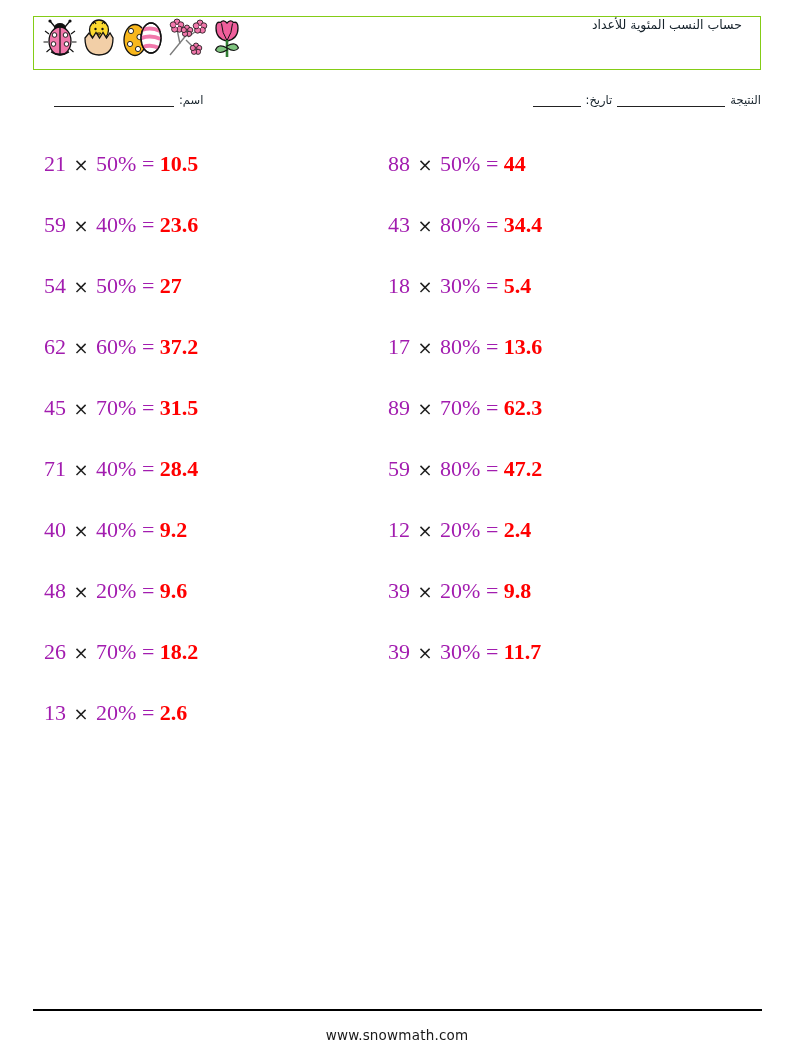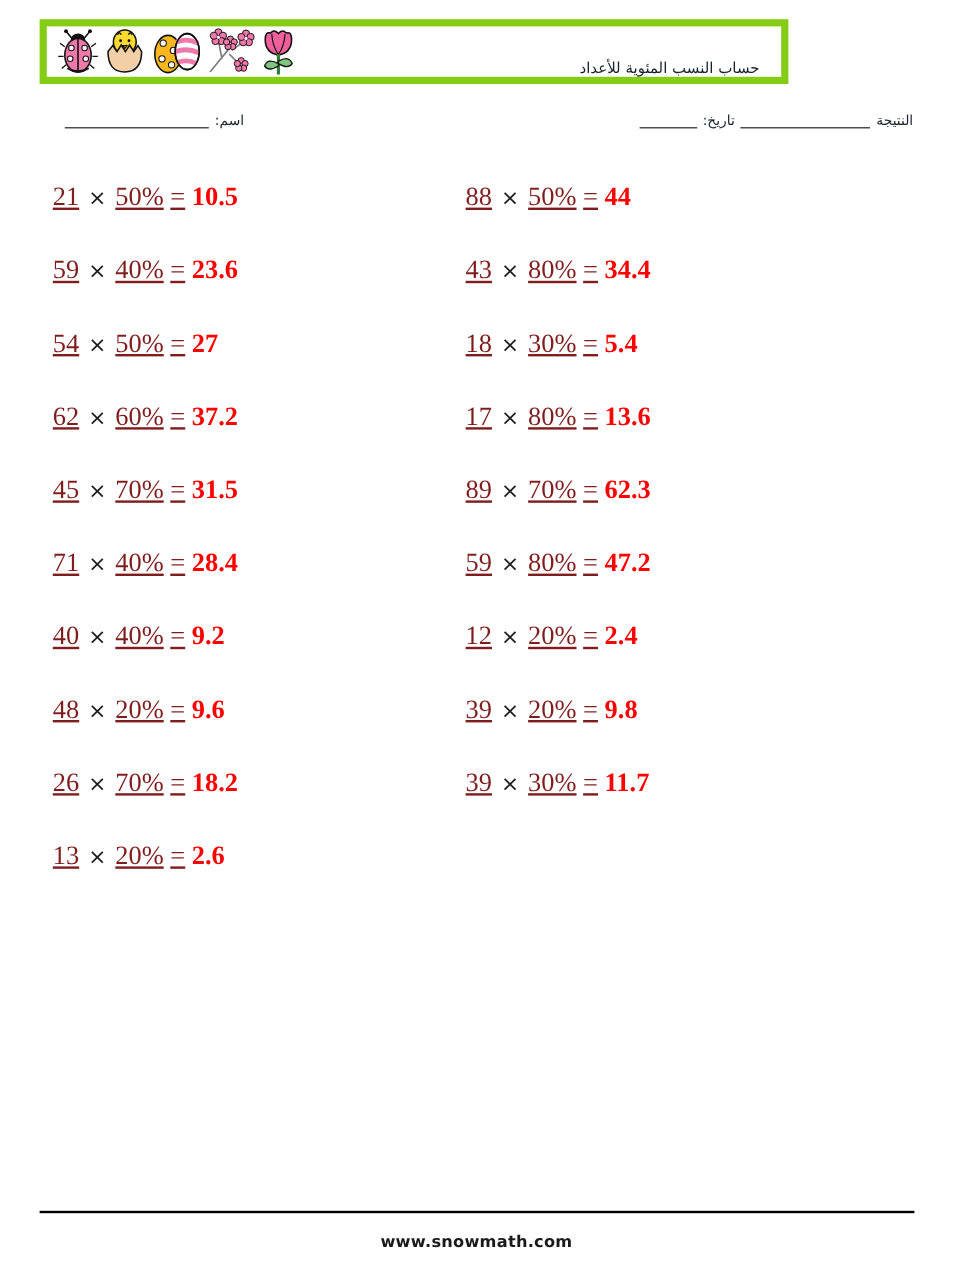--- a/index.html
+++ b/index.html
@@ -15,26 +15,26 @@
     font-family: "Liberation Serif", "DejaVu Serif", serif;
     color: #1a1a1a;
     overflow: hidden;
   }
 
   
   .header-box {
     position: absolute;
     left: 33px;
     top: 16px;
-    width: 624px;
+    width: 728px;
     height: 54px;
-    border: 6px solid #84cc16;
+    border: 1px solid #84cc16;
     box-sizing: border-box;
     display: flex;
-    align-items: flex-end;
+    align-items: flex-start;
   }
   .header-icons {
     display: flex;
     align-items: center;
     gap: 2px;
     padding-left: 8px;
     flex: 0 0 auto;
   }
   .header-icons svg { display: block; }
   .header-title {
@@ -100,21 +100,21 @@
   .col-2 { left: 388px; }
 
   .problem {
     height: 61px;
     line-height: 31px;
     font-size: 22px;
     white-space: nowrap;
     font-family: "Liberation Serif", "DejaVu Serif", serif;
     color: #1c1c1c;
   }
-  .p-expr { color: #7f1d1d; text-decoration: underline; }
+  .p-expr { color: #a21caf; }
   .p-times {
     font-family: "DejaVu Sans", sans-serif;
     font-size: 18px;
     padding: 0 2px;
   }
   .p-answer {
     color: #ff0000;
     font-weight: 700;
   }
 
@@ -127,21 +127,21 @@
     border-bottom: 2px solid #000000;
   }
   .footer-text {
     position: absolute;
     left: 0;
     top: 1027px;
     width: 794px;
     text-align: center;
     font-family: "DejaVu Sans", "Liberation Sans", sans-serif;
     font-size: 13.5px;
-    font-weight: 700;
+    font-weight: 400;
     color: #1a1a1a;
     letter-spacing: 0.2px;
   }
 </style>
 </head>
 <body>
 
 <div class="header-box">
 
   <div class="header-icons">

